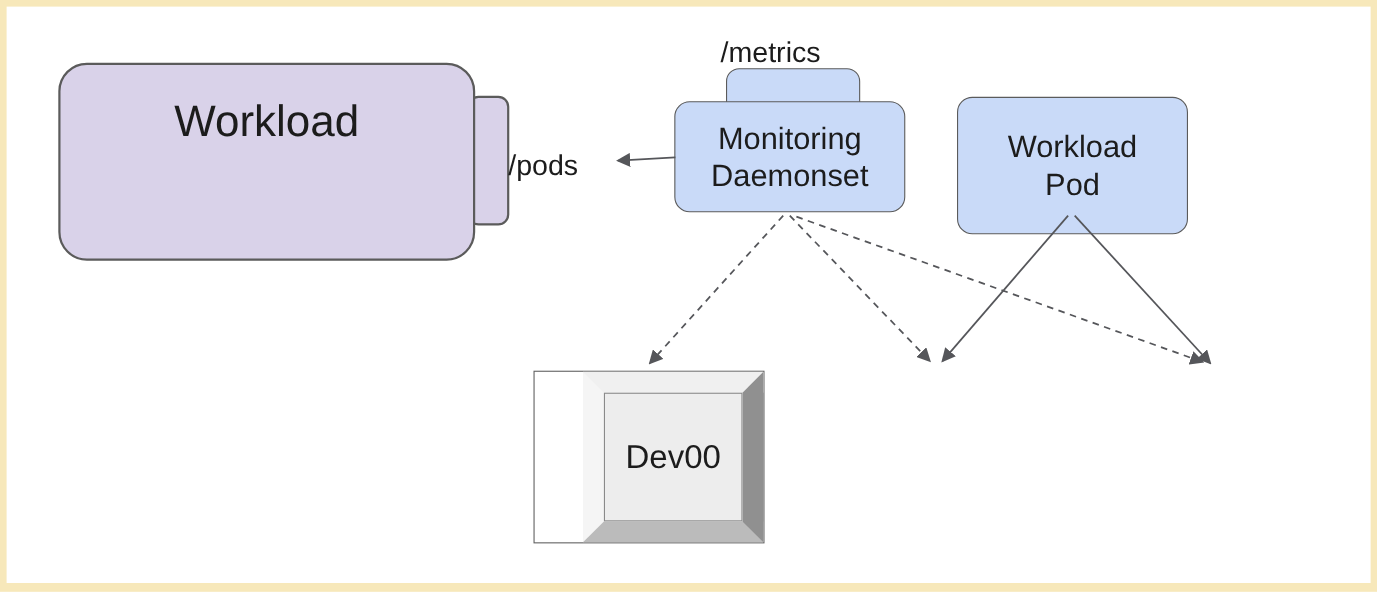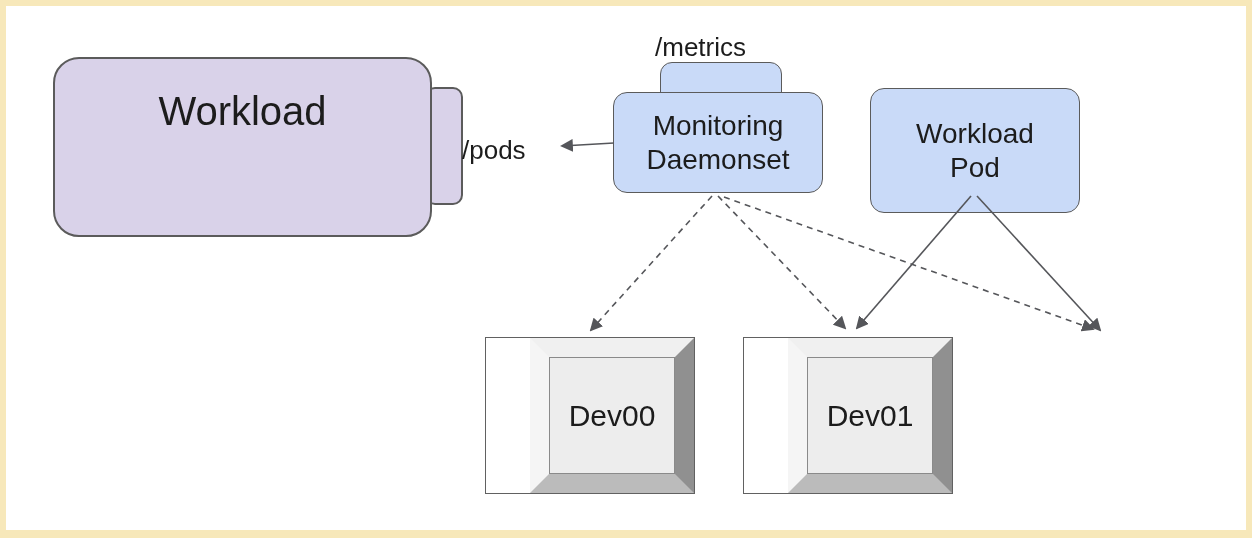--- a/index.html
+++ b/index.html
@@ -151,27 +151,20 @@
 Pod</span>
   </div>
 
   <div class="device device-00">
     <div class="bevel">
       <div class="panel">
         <span>Dev00</span>
       </div>
     </div>
   </div>
-  <div class="device device-01">
-    <div class="bevel">
-      <div class="panel">
-        <span>Dev01</span>
-      </div>
-    </div>
-  </div>
 
   <svg class="connectors" viewBox="0 0 1252 538" xmlns="http://www.w3.org/2000/svg">
     <defs>
       <marker id="arrowhead" viewBox="0 0 10 10" refX="8.5" refY="5" markerWidth="8" markerHeight="8" orient="auto-start-reverse">
         <path d="M 0 0 L 10 5 L 0 10 z"></path>
       </marker>
     </defs>
   <line x1="614" y1="143" x2="562" y2="146" class="edge solid" marker-end="url(#arrowhead)"></line>
       <line x1="712" y1="196" x2="591" y2="330" class="edge dashed" marker-end="url(#arrowhead)"></line>
       <line x1="718" y1="196" x2="845" y2="328" class="edge dashed" marker-end="url(#arrowhead)"></line>

